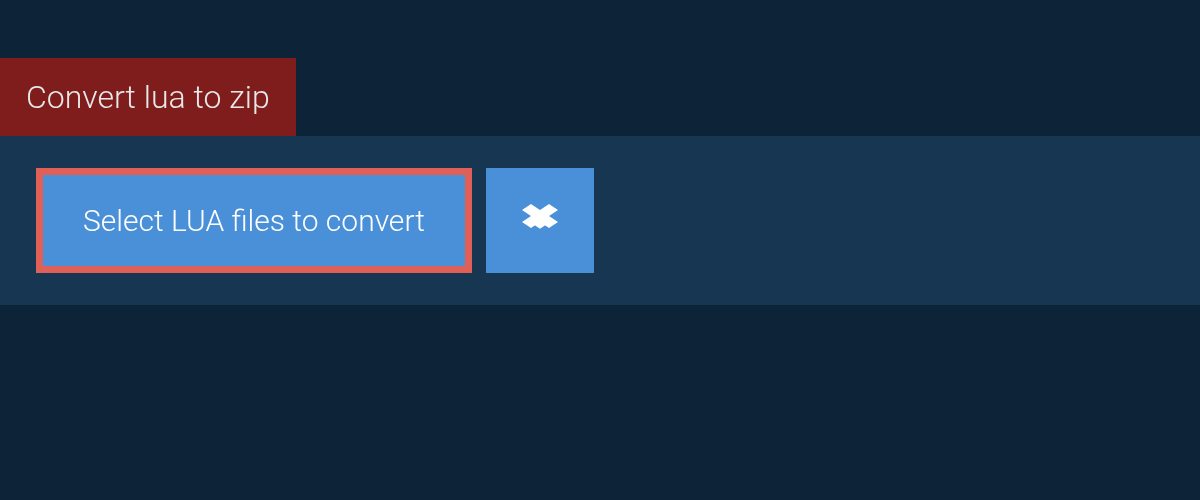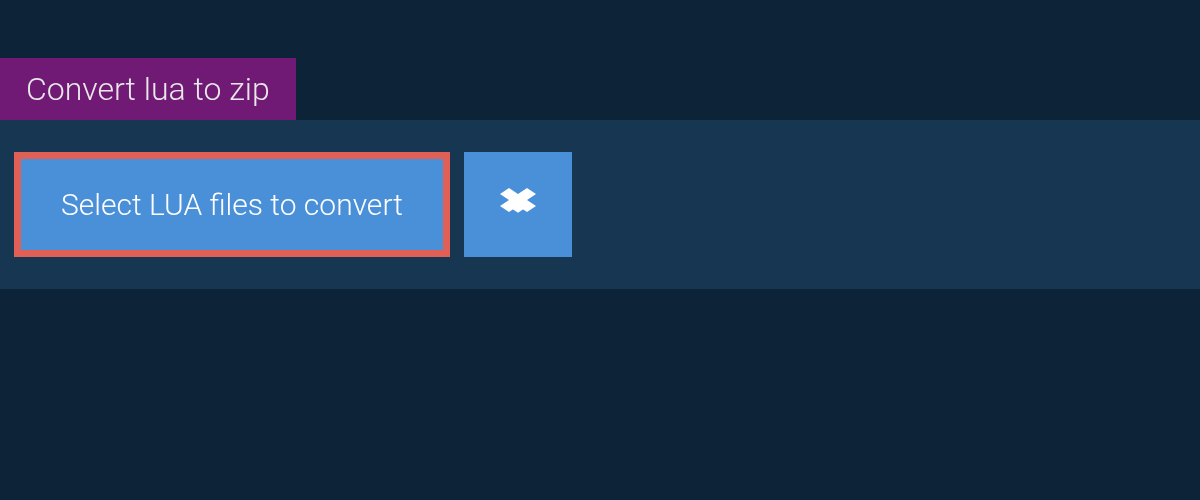--- a/index.html
+++ b/index.html
@@ -12,29 +12,29 @@
       height: 500px;
       background: #0d2438;
       font-family: -apple-system, BlinkMacSystemFont, "Segoe UI", Roboto, sans-serif;
       overflow: hidden;
     }
     .tab-container {
       padding-top: 58px;
     }
     .tab {
       display: inline-block;
-      background: #701a75;
-      padding: 12px 26px;
+      background: #7f1d1d;
+      padding: 20px 26px;
       color: #e8e8e8;
       font-size: 32px;
       font-weight: 300;
     }
     .panel {
       background: #163651;
-      padding: 32px 14px;
+      padding: 32px 36px;
       width: 100%;
     }
     .button-row {
       display: flex;
       gap: 14px;
       align-items: stretch;
     }
     .select-button {
       background: #4a90d9;
       border: 7px solid #e06058;

